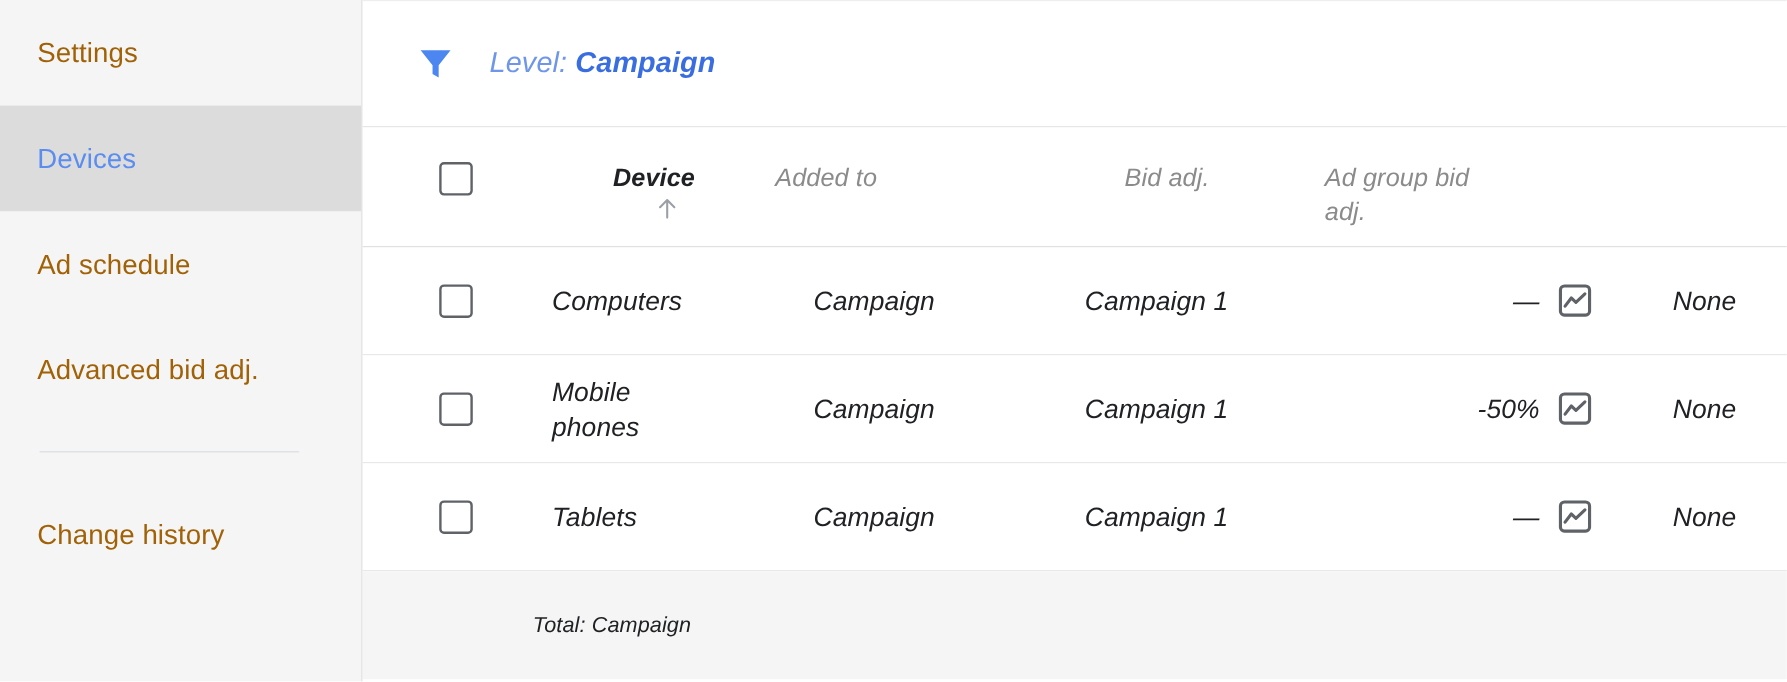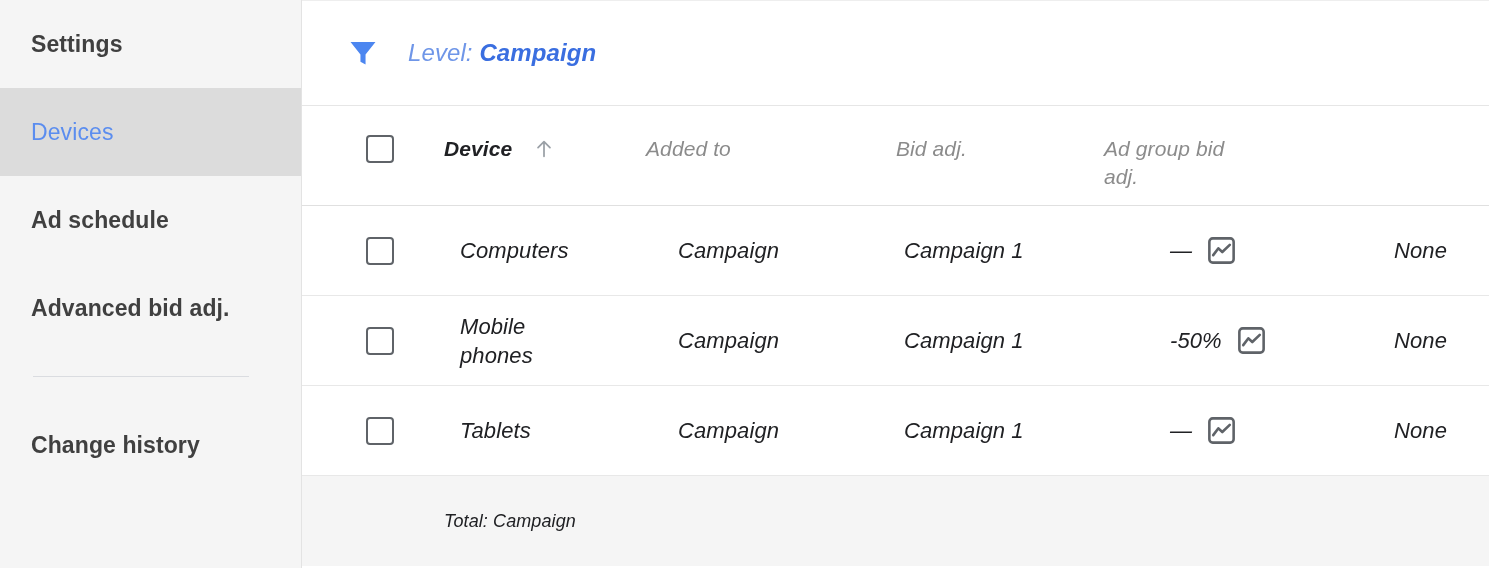--- a/index.html
+++ b/index.html
@@ -29,24 +29,23 @@
     position: relative;
     flex: 0 0 302px;
   }
 
   .nav-item {
     height: 88px;
     display: flex;
     align-items: center;
     padding-left: 31px;
     font-size: 23px;
-    color: #404040;
+    color: #a16207;
     letter-spacing: 0.1px;
     cursor: pointer;
-    font-weight: bold;
   }
 
   .nav-item.active {
     background: #dcdcdc;
     color: #5b8def;
     font-weight: 500;
   }
 
   .nav-divider {
     height: 1px;
@@ -132,40 +131,42 @@
     align-items: center;
     padding-left: 14px;
   }
   .c-device  { flex: 0 0 202px; }
   .c-level   { flex: 0 0 210px; }
   .c-added   { flex: 0 0 250px; }
   .c-bidadj  {
     flex: 0 0 200px;
     display: flex;
     align-items: center;
+    justify-content: flex-end;
     padding-right: 42px;
   }
   .c-agbidadj { flex: 1 1 auto; padding-left: 8px; }
 
   .row.header .c-check,
   .row.header .c-device,
   .row.header .c-level,
   .row.header .c-added,
   .row.header .c-bidadj,
   .row.header .c-agbidadj { padding-top: 29px; }
 
   .row.header .c-check { align-items: flex-start; }
   .row.header .c-bidadj { align-items: flex-start; padding-right: 88px; }
 
   
   .th {
     font-size: 21px;
     color: #8b8b8b;
     letter-spacing: 0.1px;
     line-height: 28px;
+    flex-direction: column;
   }
   .th.sorted {
     color: #202124;
     font-weight: bold;
     display: flex;
     align-items: center;
   }
   .sort-arrow {
     width: 22px;
     height: 22px;

